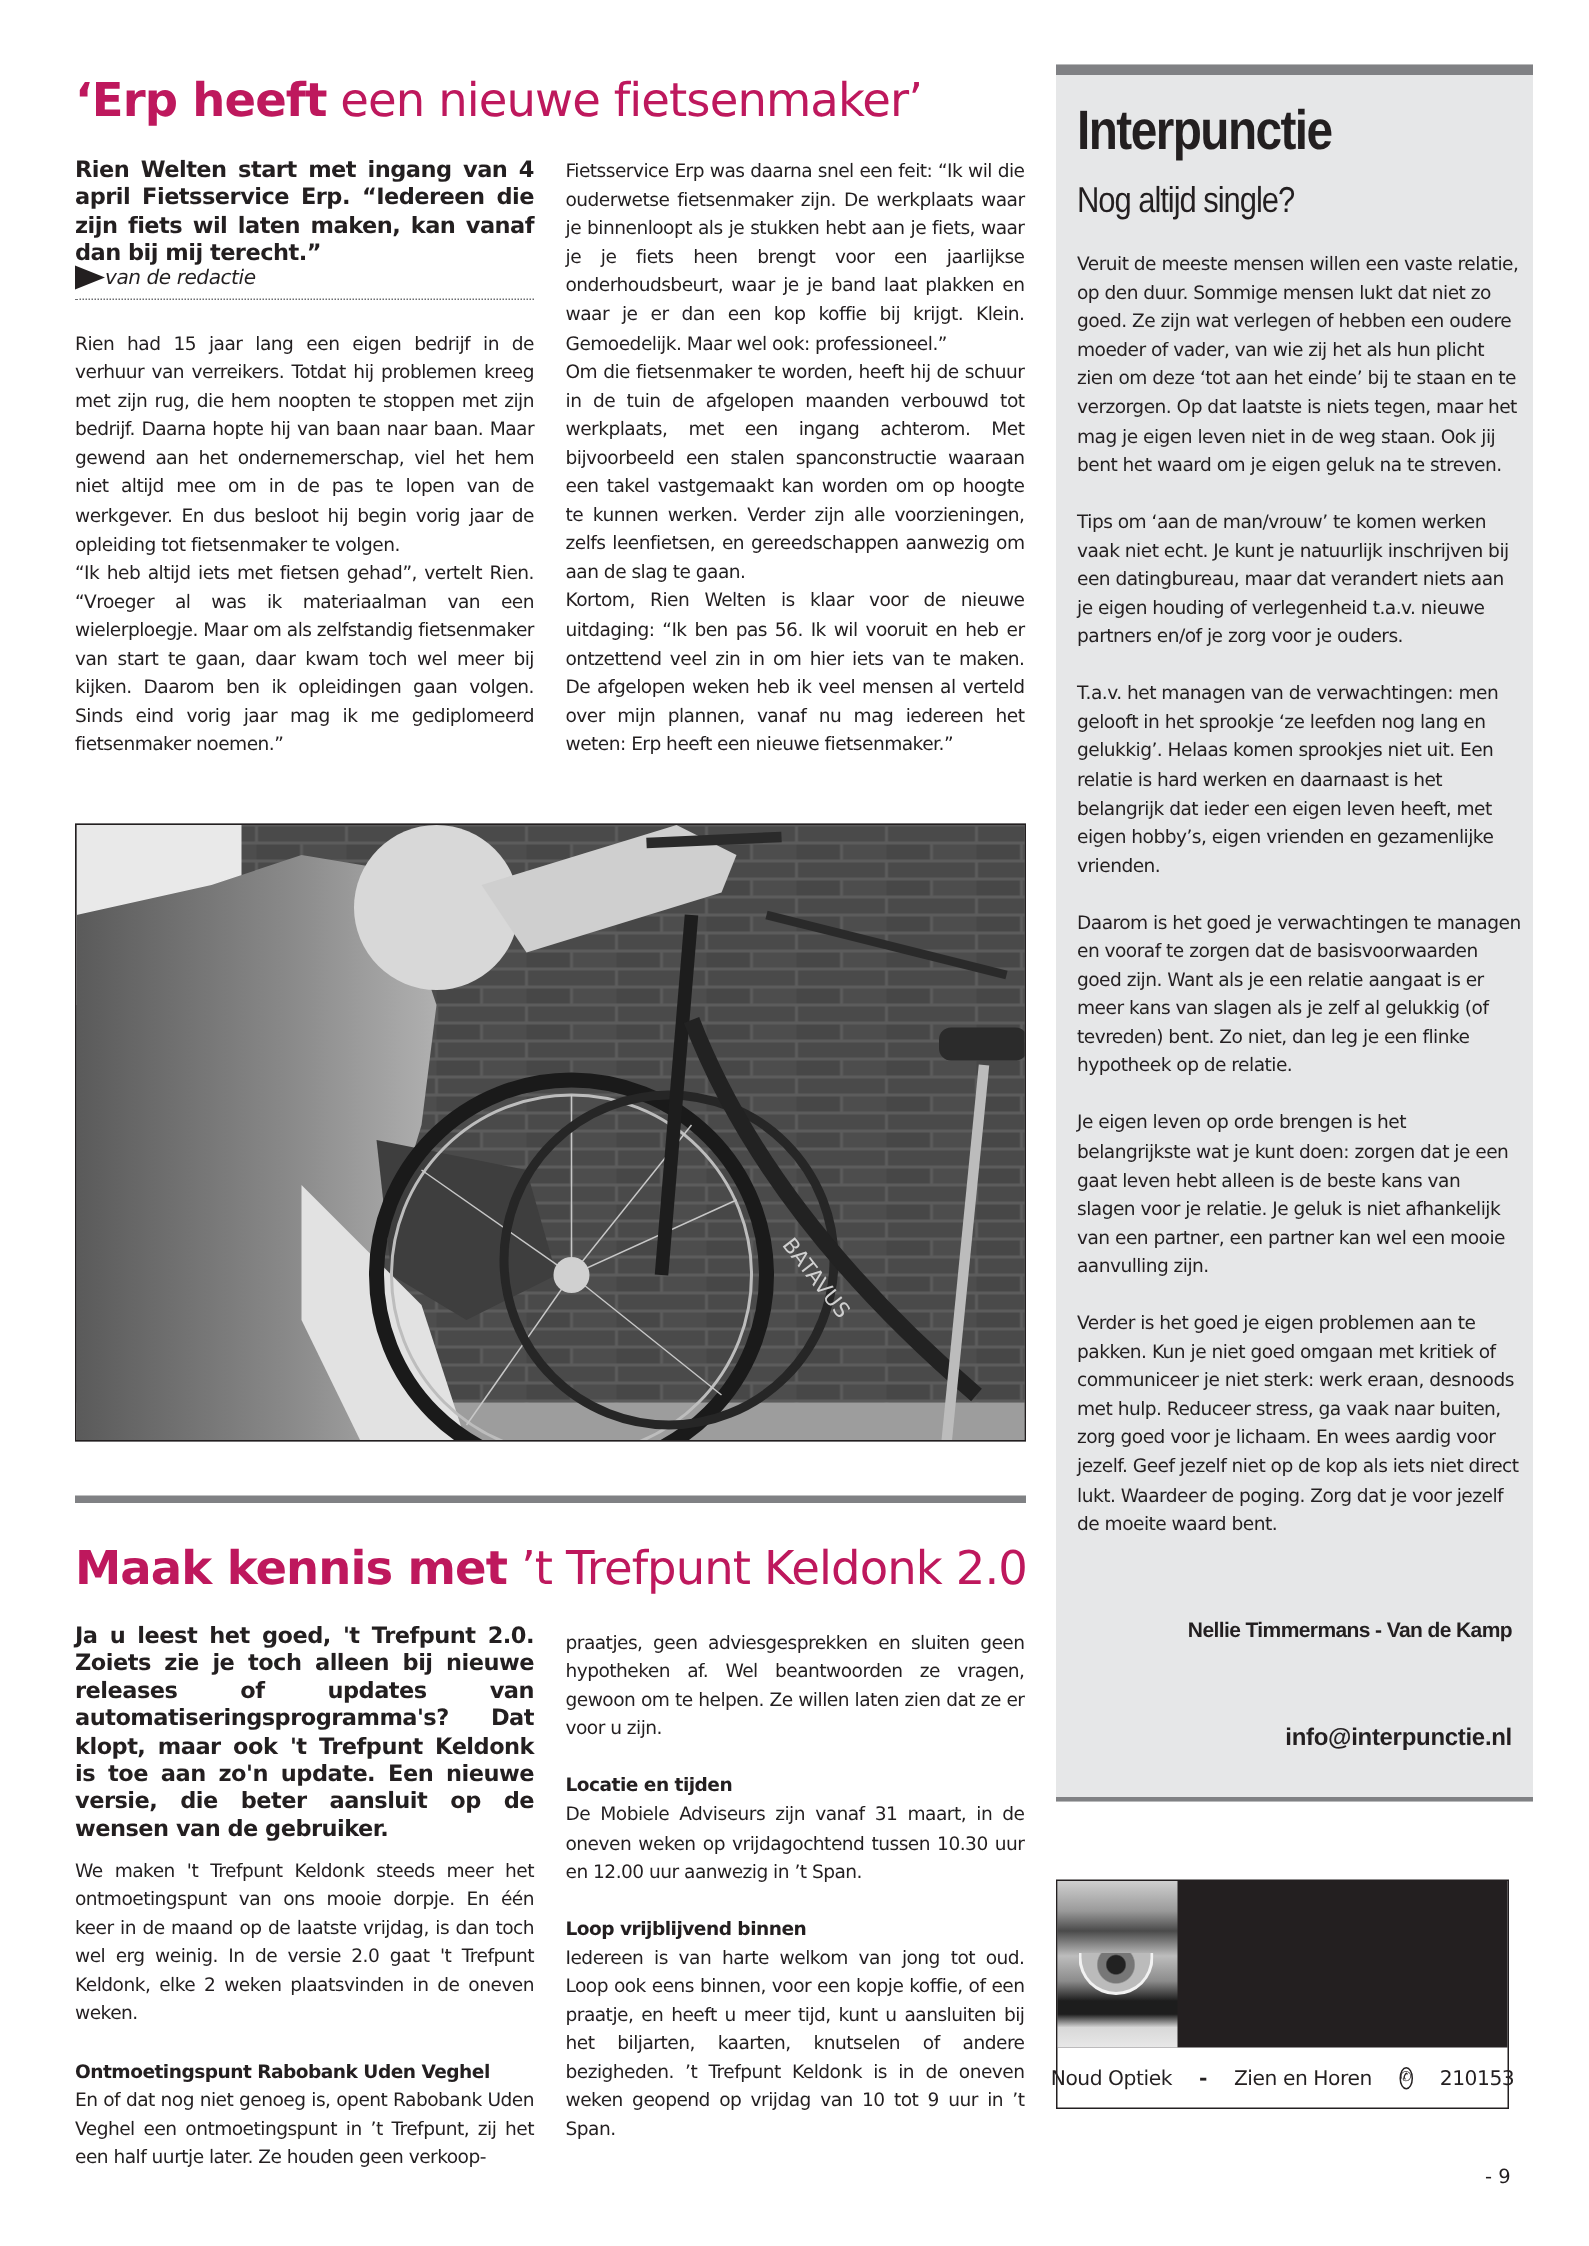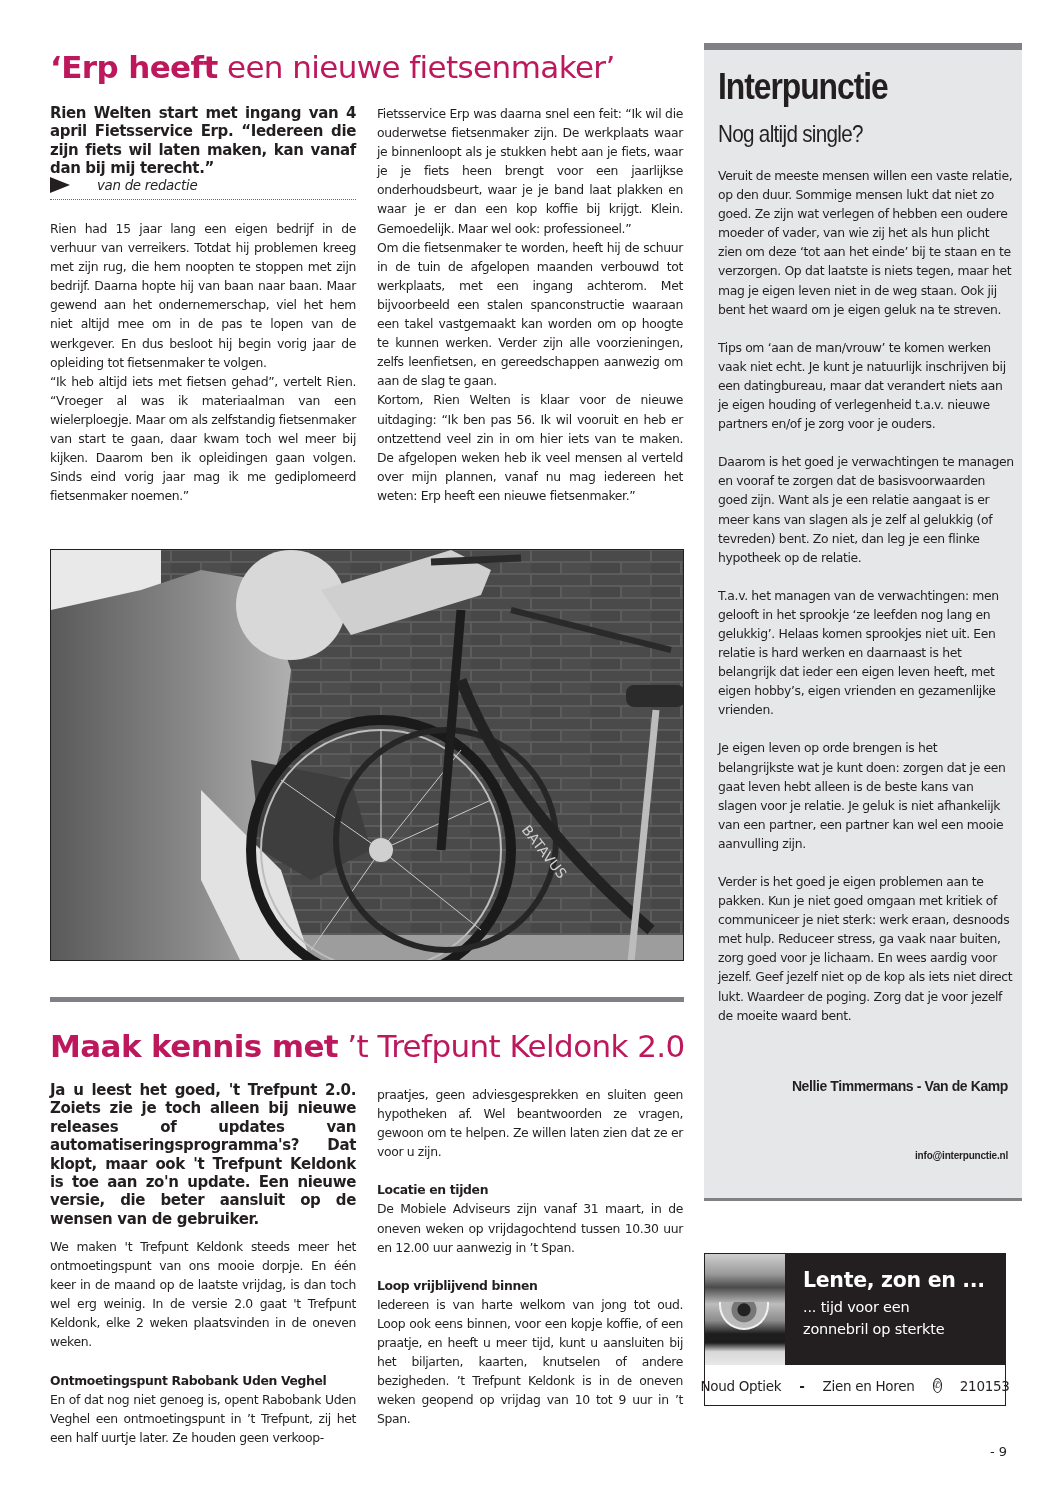--- a/index.html
+++ b/index.html
@@ -7,41 +7,41 @@
   body { position: relative; font-family: "DejaVu Sans", sans-serif; color: #231f20; }
 
   .abs { position: absolute; }
 
   
   .headline { font-size: 31px; line-height: 38px; letter-spacing: -0.6px; white-space: nowrap; color: #be185d; }
   .headline b { font-weight: bold; }
   .headline span.light { font-weight: normal; }
 
   .lead { font-size: 15px; line-height: 18.4px; font-weight: bold; text-align: justify; letter-spacing: -0.35px; }
-  .byline { display: flex; align-items: center; gap: 27px; font-style: italic; font-size: 13.4px; letter-spacing: -0.3px; padding-bottom: 6px; border-bottom: 1.5px dotted #6d6e71; }
+  .byline { display: flex; align-items: center; gap: 0; font-style: italic; font-size: 13.4px; letter-spacing: -0.3px; padding-bottom: 6px; border-bottom: 1.5px dotted #6d6e71; }
   .byline .tri { width: 0; height: 0; border-top: 8px solid transparent; border-bottom: 8px solid transparent; border-left: 20px solid #231f20; }
 
   .body { font-size: 12.4px; line-height: 19.1px; text-align: justify; letter-spacing: -0.35px; }
   .body p { margin: 0; }
   .body h4 { font-size: 12.4px; font-weight: bold; margin-top: 19px; letter-spacing: -0.35px; }
 
   
   .photo { border: 1px solid #231f20; overflow: hidden; background: #8a8a8a; }
 
   
   .bar { background: #808184; }
 
   
   .sidebar { background: #e6e7e8; border-top: 7px solid #808184; border-bottom: 3px solid #808184; padding-left: 20px; }
   .side-title { font-family: "Liberation Sans", sans-serif; font-weight: bold; font-size: 37px; letter-spacing: -1.2px; transform: scaleX(0.86); transform-origin: left; white-space: nowrap; }
   .side-sub { font-family: "Liberation Sans", sans-serif; font-size: 24px; letter-spacing: -0.8px; transform: scaleX(0.86); transform-origin: left; white-space: nowrap; }
   .side-body { font-size: 12.4px; line-height: 19.1px; letter-spacing: -0.35px; }
   .side-body p { margin-bottom: 19px; }
   .author { font-family: "Liberation Sans", sans-serif; font-weight: bold; font-size: 14px; text-align: right; letter-spacing: -0.4px; }
-  .email { font-family: "Liberation Sans", sans-serif; font-weight: bold; font-size: 10px; text-align: right; letter-spacing: -0.2px; }
+  .email { font-family: "Liberation Sans", sans-serif; font-weight: bold; font-size: 16px; text-align: right; letter-spacing: -0.2px; }
 
   
   .ad { border: 1px solid #231f20; background: #fff; }
   .ad-top { display: flex; height: 111px; background: #231f20; }
   .ad-eye { width: 80px; height: 111px; position: relative; overflow: hidden;
             background: linear-gradient(180deg, #cfcfcf 0%, #9a9a9a 18%, #4a4a4a 30%, #bdbdbd 45%, #8c8c8c 60%, #1d1d1d 72%, #1d1d1d 80%, #d8d8d8 88%, #e8e8e8 100%); }
   .ad-eye .lens { position: absolute; left: 14px; top: 48px; width: 50px; height: 28px; border: 2px solid #f2f2f2; border-top: none; border-radius: 0 0 28px 28px; background: radial-gradient(circle at 50% 30%, #222 0 6px, #777 7px 12px, #bbb 13px); }
   .ad-text { padding: 14px 0 0 18px; color: #fff; }
   .ad-head { font-weight: bold; font-size: 20.5px; letter-spacing: -0.3px; white-space: nowrap; }
   .ad-sub { font-size: 14.5px; line-height: 22px; margin-top: 4px; letter-spacing: -0.2px; }
@@ -144,39 +144,34 @@
   <h4>Loop vrijblijvend binnen</h4>
   <p>Iedereen is van harte welkom van jong tot oud. Loop ook eens binnen, voor een kopje koffie, of een praatje, en heeft u meer tijd, kunt u aansluiten bij het biljarten, kaarten, knutselen of andere bezigheden. ’t Trefpunt Keldonk is in de oneven weken geopend op vrijdag van 10 tot 9 uur in ’t Span.</p>
 </div>
 
 <div class="abs sidebar" style="left:704px; top:43px; width:318px; height:1158px;">
   <div class="abs side-title" style="left:14px; top:16px;">Interpunctie</div>
   <div class="abs side-sub" style="left:14px; top:70px;">Nog altijd single?</div>
   <div class="abs side-body" style="left:14px; top:116px; width:296px;">
     <p>Veruit de meeste mensen willen een vaste relatie, op den duur. Sommige mensen lukt dat niet zo goed.  Ze zijn wat verlegen of hebben een oudere moeder of vader, van wie zij het als hun plicht zien om deze ‘tot aan het einde’ bij te staan en te verzorgen. Op dat laatste is niets tegen, maar het mag je eigen leven niet in de weg staan. Ook jij bent het waard om je eigen geluk na te streven.</p>
     <p>Tips om ‘aan de man/vrouw’ te komen werken vaak niet echt. Je kunt je natuurlijk inschrijven bij een datingbureau, maar dat verandert niets aan je eigen houding of verlegenheid t.a.v. nieuwe partners en/of je zorg voor je ouders.</p>
+    <p>T.a.v. het managen van de verwachtingen: men gelooft in het sprookje ‘ze leefden nog lang en gelukkig’. Helaas komen sprookjes niet uit. Een relatie is hard werken en daarnaast is het belangrijk dat ieder een eigen leven heeft, met eigen hobby’s, eigen vrienden en gezamenlijke vrienden.</p>
     <p>Daarom is het goed je verwachtingen te managen en vooraf te zorgen dat de basisvoorwaarden goed zijn. Want als je een relatie aangaat is er meer kans van slagen als je zelf al gelukkig (of tevreden) bent. Zo niet, dan leg je een flinke hypotheek op de relatie.</p>
-    <p>T.a.v. het managen van de verwachtingen: men gelooft in het sprookje ‘ze leefden nog lang en gelukkig’. Helaas komen sprookjes niet uit. Een relatie is hard werken en daarnaast is het belangrijk dat ieder een eigen leven heeft, met eigen hobby’s, eigen vrienden en gezamenlijke vrienden.</p>
     <p>Je eigen leven op orde brengen is het belangrijkste wat je kunt doen: zorgen dat je een gaat leven hebt alleen is de beste kans van slagen voor je relatie. Je geluk is niet afhankelijk van een partner, een partner kan wel een mooie aanvulling zijn.</p>
     <p>Verder is het goed je eigen problemen aan te pakken. Kun je niet goed omgaan met kritiek of communiceer je niet sterk: werk eraan, desnoods met hulp. Reduceer stress, ga vaak naar buiten, zorg goed voor je lichaam. En wees aardig voor jezelf. Geef jezelf niet op de kop als iets niet direct lukt. Waardeer de poging. Zorg dat je voor jezelf de moeite waard bent.</p>
   </div>
   <div class="abs author" style="right:14px; top:1028px;">Nellie Timmermans - Van de Kamp</div>
   <div class="abs email" style="right:14px; top:1100px;">info@interpunctie.nl</div>
 </div>
 
 <div class="abs ad" style="left:704px; top:1253px; width:302px; height:153px;">
   <div class="ad-top">
     <div class="ad-eye">
         <div class="lens"></div>
       </div>
-    <div class="ad-text">
-      <div class="ad-head">Lente, zon en ...</div>
-      <div class="ad-sub">... tijd voor een</div>
-      <div class="ad-sub" style="margin-top:0">zonnebril op sterkte</div>
-    </div>
   </div>
   <div class="ad-foot">
     <span>Noud Optiek</span>
     <b>-</b>
     <span>Zien en Horen</span>
     <span class="phone-icon">✆</span>
     <span>210153</span>
   </div>
 </div>
 

